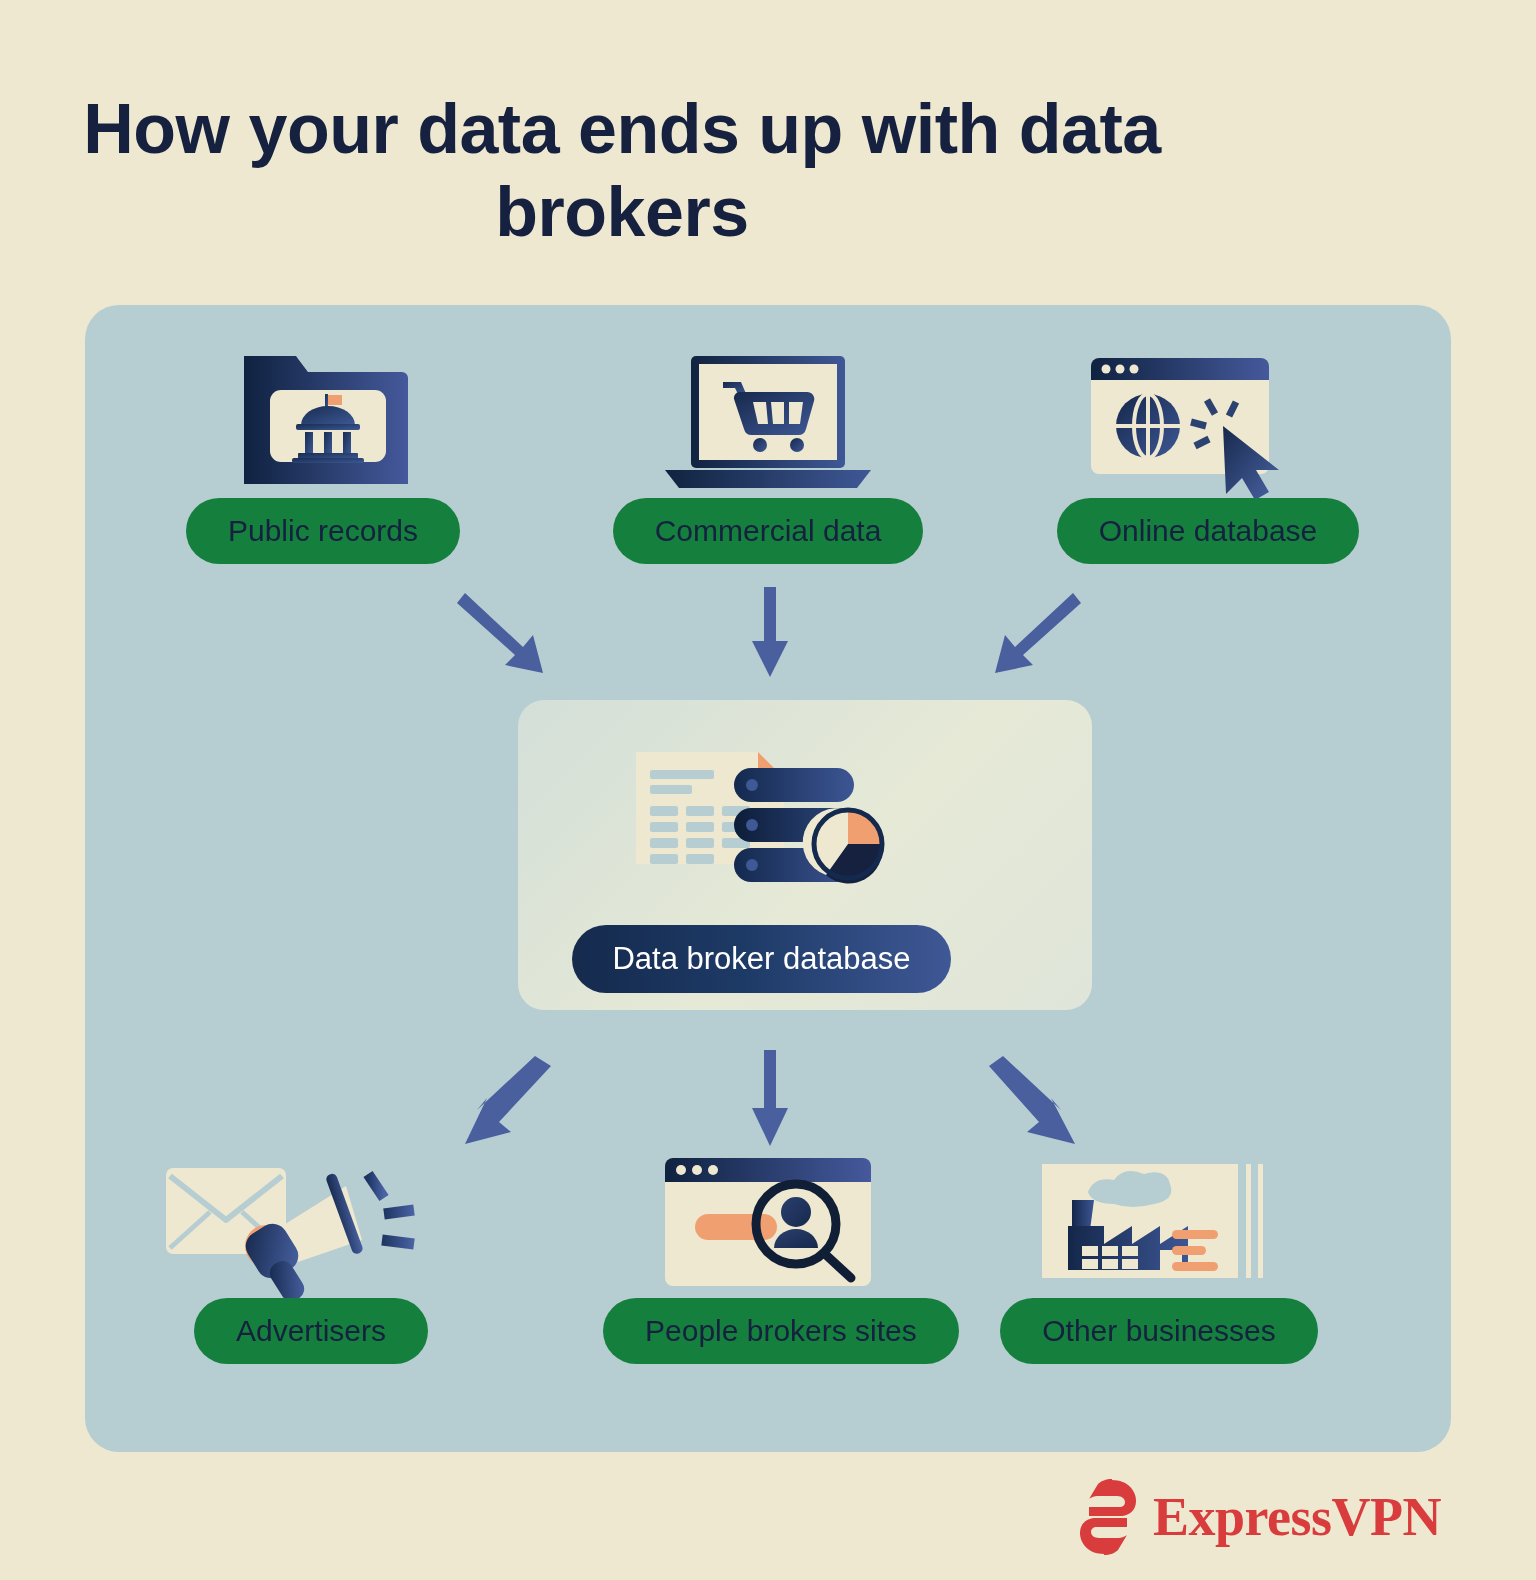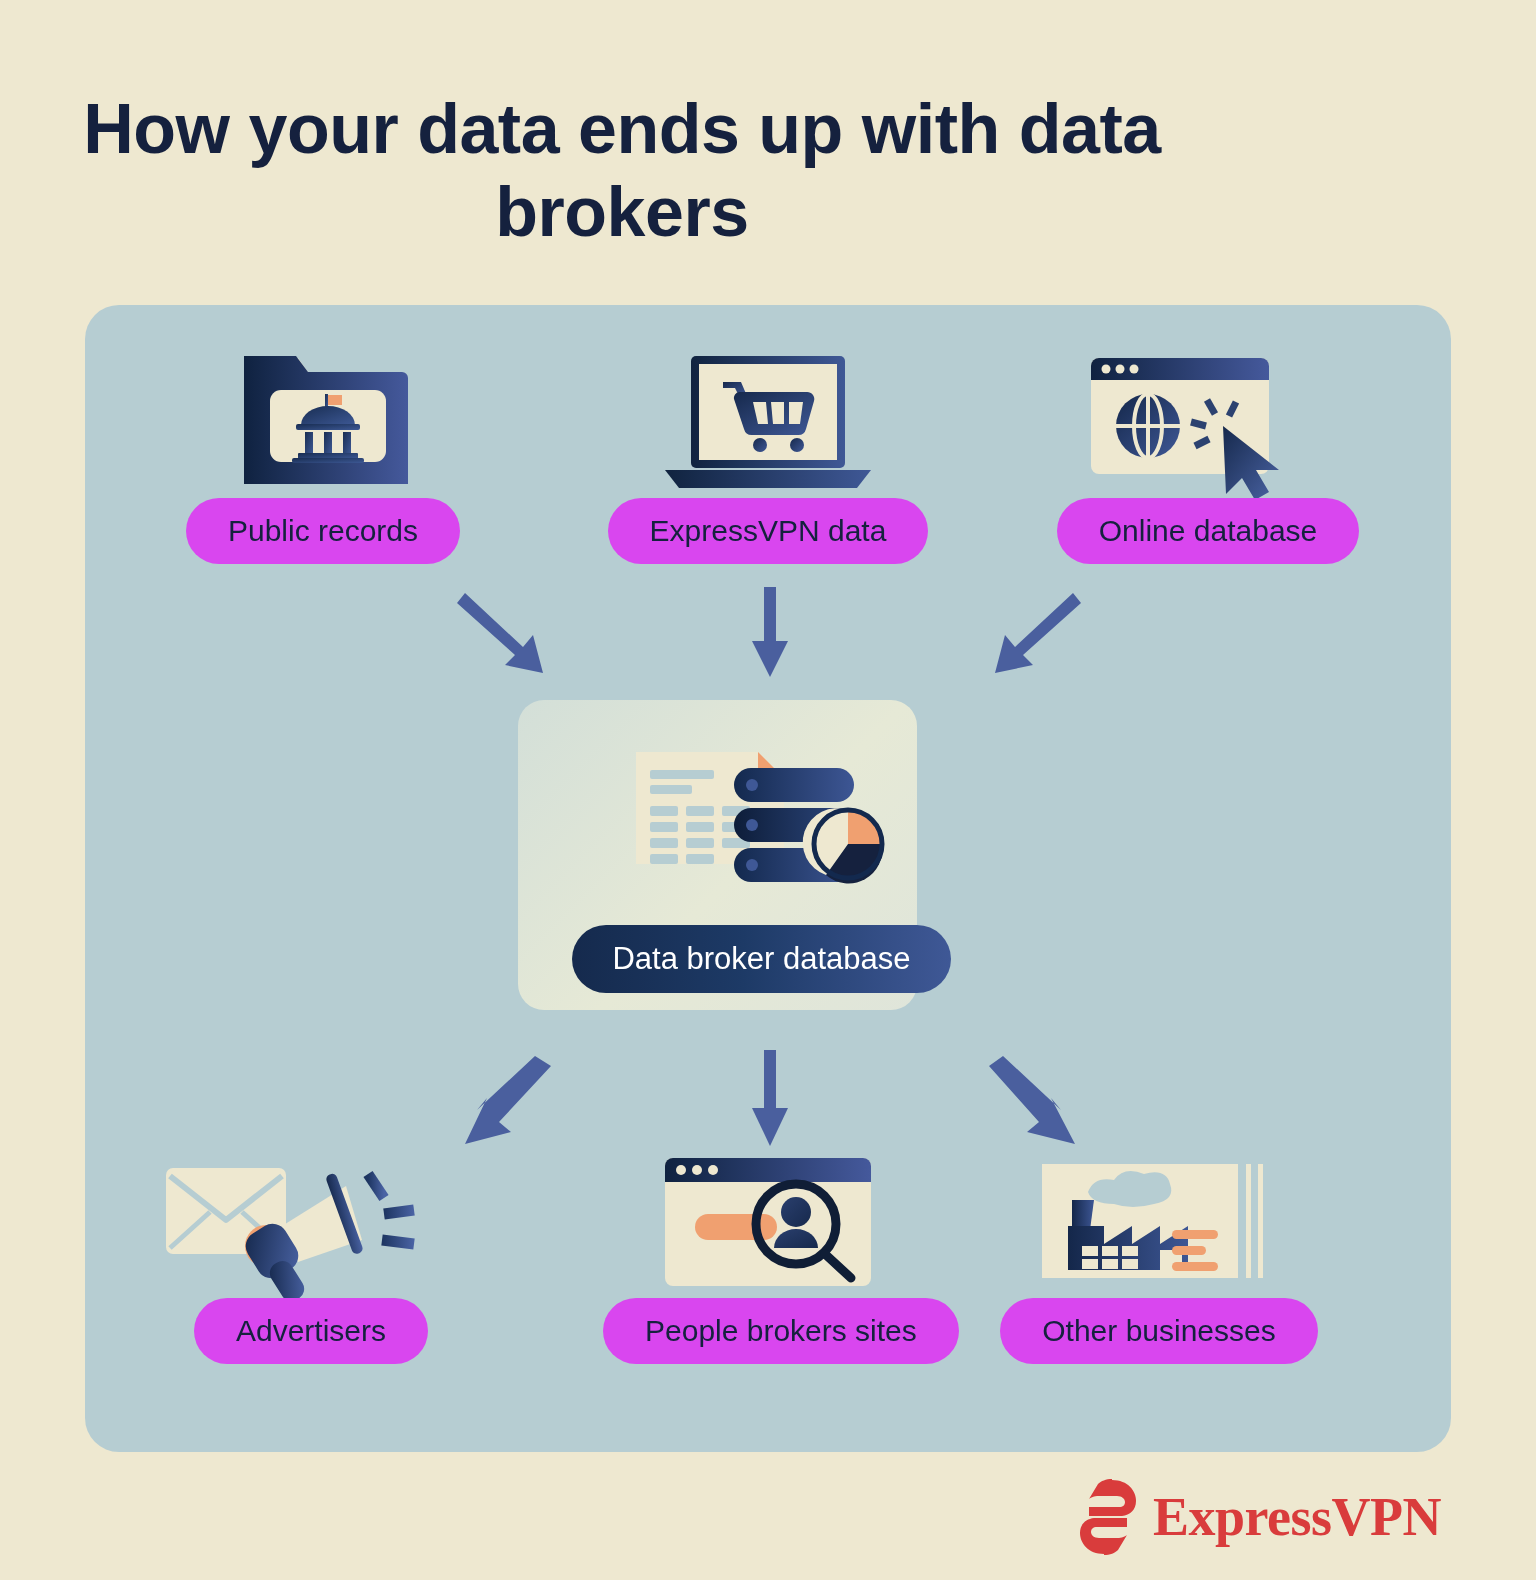--- a/index.html
+++ b/index.html
@@ -28,42 +28,42 @@
     width: 1366px; height: 1147px;
     background: #b6cdd2;
     border-radius: 34px;
   }
 
   
   .node { position: absolute; width: 330px; text-align: center; }
   .node .art { position: relative; height: 150px; width: 330px; }
   .pill {
     display: inline-block;
-    background: #d946ef;
+    background: #15803d;
     color: #15213e;
     border-radius: 40px;
     padding: 16px 42px;
     font-size: 30px;
     font-weight: 500;
     white-space: nowrap;
   }
 
   .top-row-1 { left: 158px; top: 348px; }
   .top-row-2 { left: 603px; top: 348px; }
   .top-row-3 { left: 1043px; top: 348px; }
 
   .bot-row-1 { left: 146px; top: 1148px; }
   .bot-row-2 { left: 603px; top: 1148px; }
   .bot-row-3 { left: 994px; top: 1148px; }
 
   
   .center-card {
     position: absolute;
     left: 518px; top: 700px;
-    width: 399px; height: 310px;
+    width: 574px; height: 310px;
     border-radius: 26px;
     background: linear-gradient(135deg, #d3dfd8 0%, #e6e9d6 55%, #dfe5da 100%);
   }
   .center-art { position: absolute; left: 0; top: 28px; width: 487px; height: 170px; }
   .center-pill-wrap { position: absolute; left: 0; top: 225px; width: 487px; text-align: center; }
   .center-pill {
     display: inline-block;
     background: linear-gradient(90deg, #152a4d 0%, #1d3a66 45%, #3f5896 100%);
     color: #ffffff;
     border-radius: 40px;
@@ -153,21 +153,21 @@
           <circle cx="157" cy="97" r="7"></circle>
           <circle cx="194" cy="97" r="7"></circle>
         </g>
         <g fill="#eee8d0">
           <path d="M150 54 h13 l2 22 h-10 z"></path>
           <path d="M168 54 h13 l0 22 h-11 z"></path>
           <path d="M186 54 h14 l-3 22 h-11 z"></path>
         </g>
       </svg>
     </div>
-    <span class="pill">ExpressVPN data</span>
+    <span class="pill">Commercial data</span>
   </div>
 
   <div class="node top-row-3">
     <div class="art">
       <svg width="330" height="150" viewBox="0 0 330 150">
         <defs>
           <linearGradient id="barGrad" x1="0" y1="0" x2="1" y2="0">
             <stop offset="0%" stop-color="#0f2240"></stop>
               <stop offset="100%" stop-color="#45599c"></stop>
           </linearGradient>

